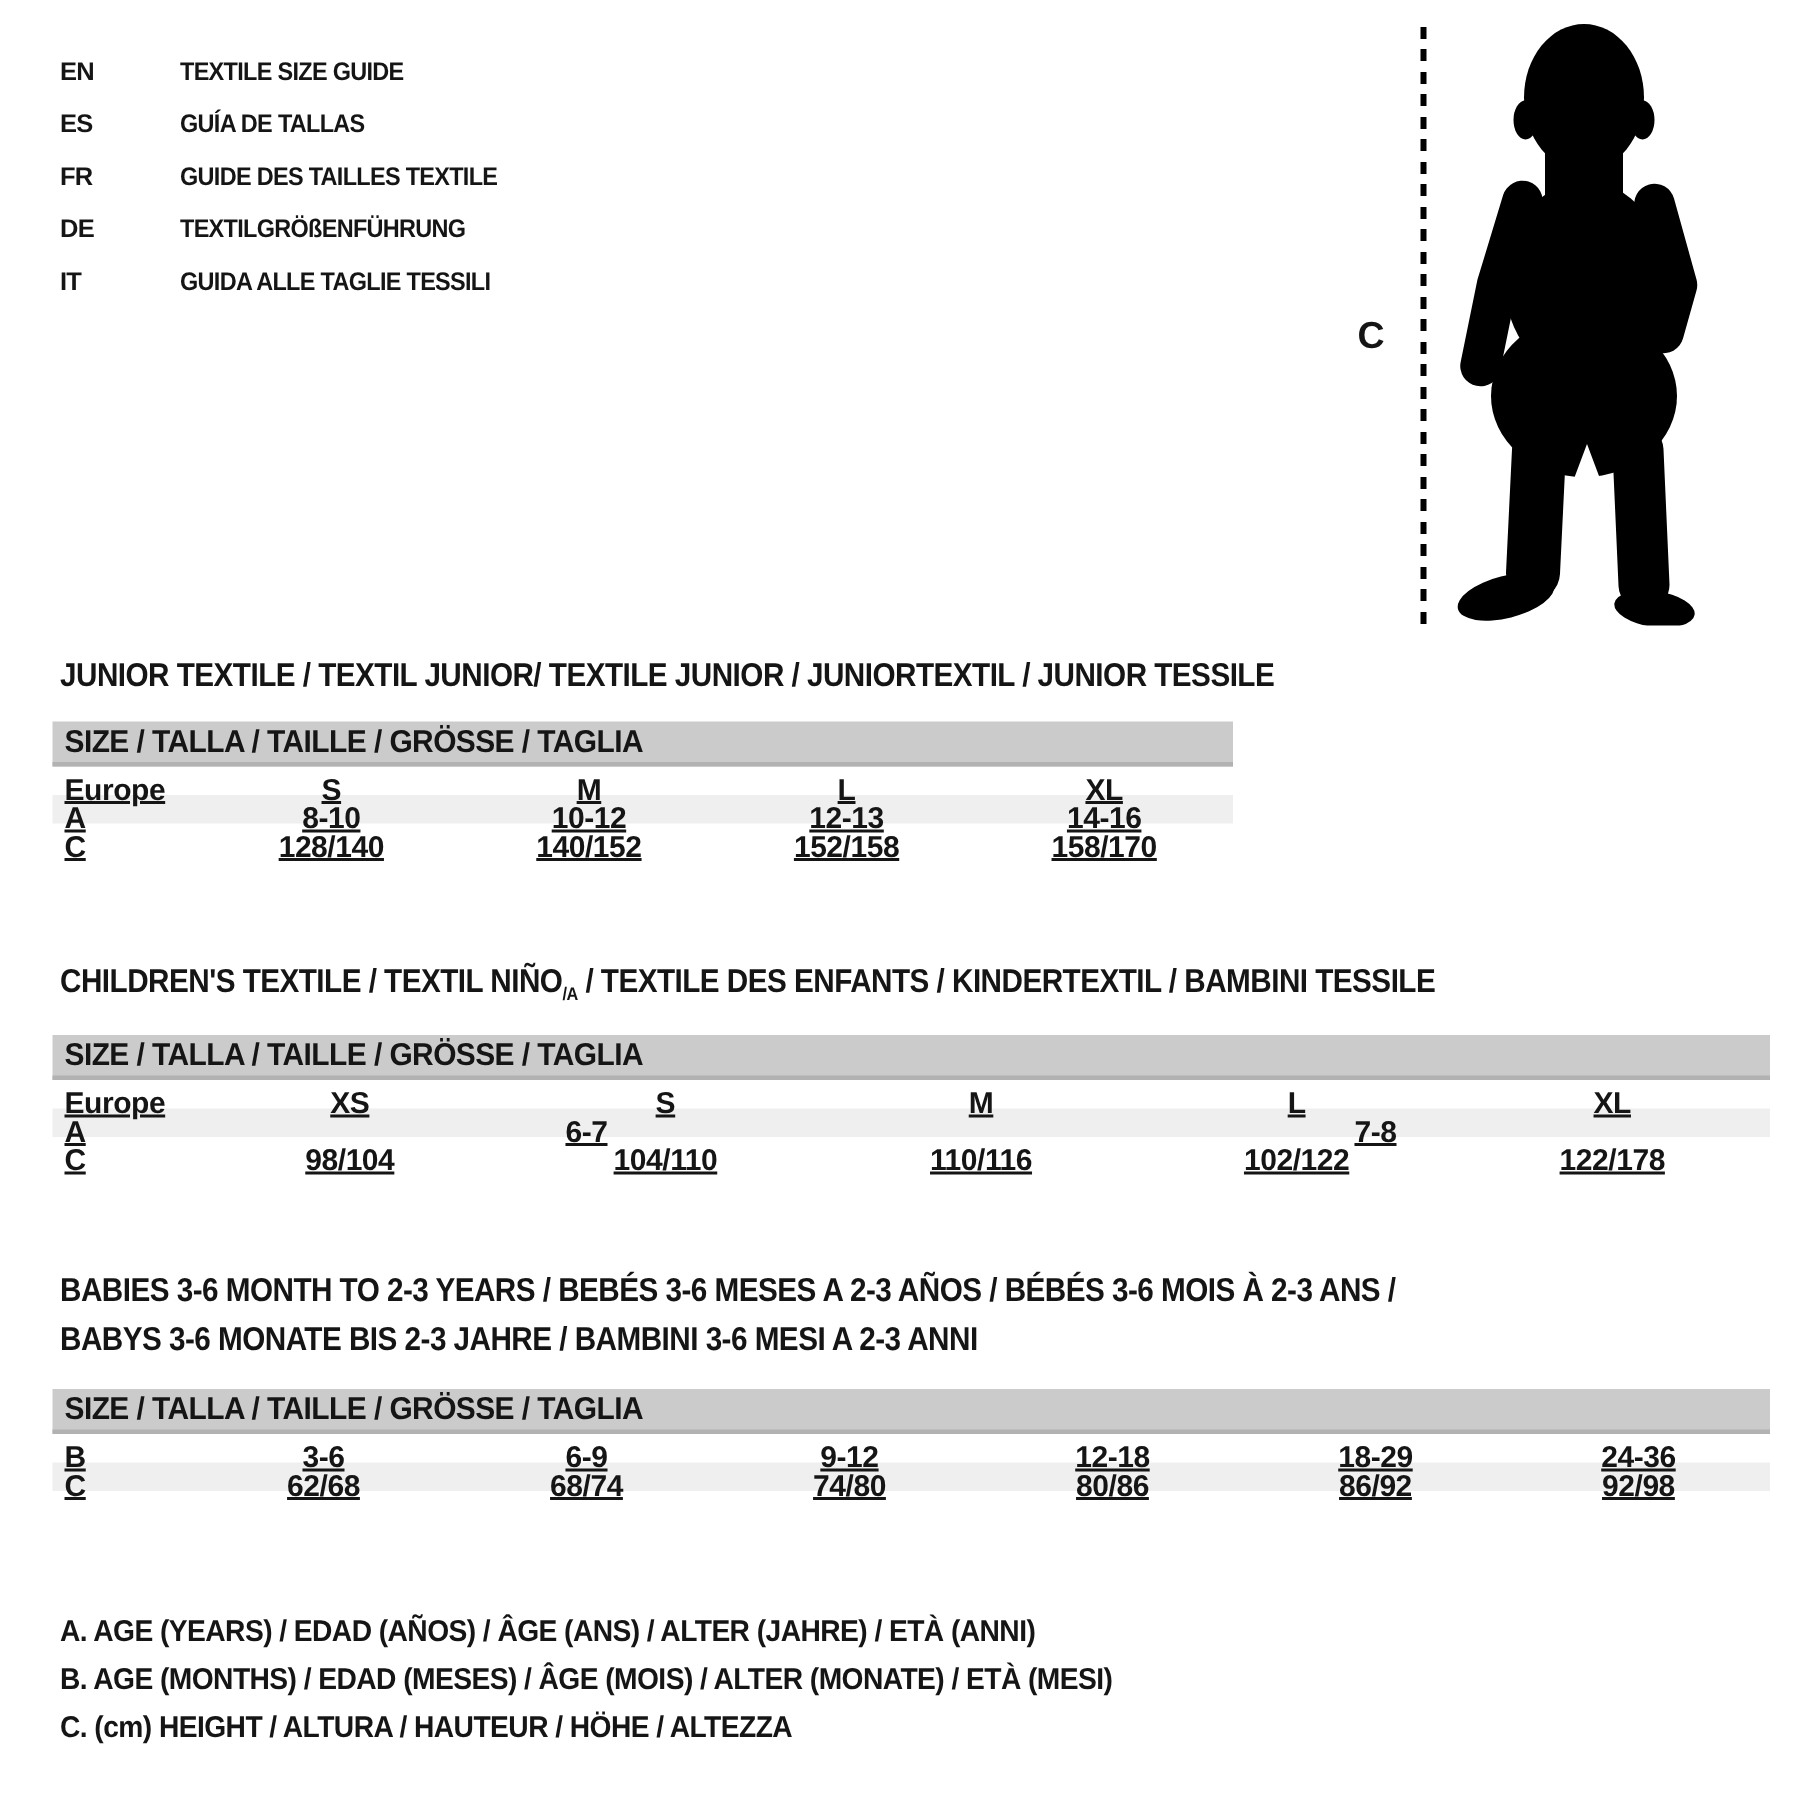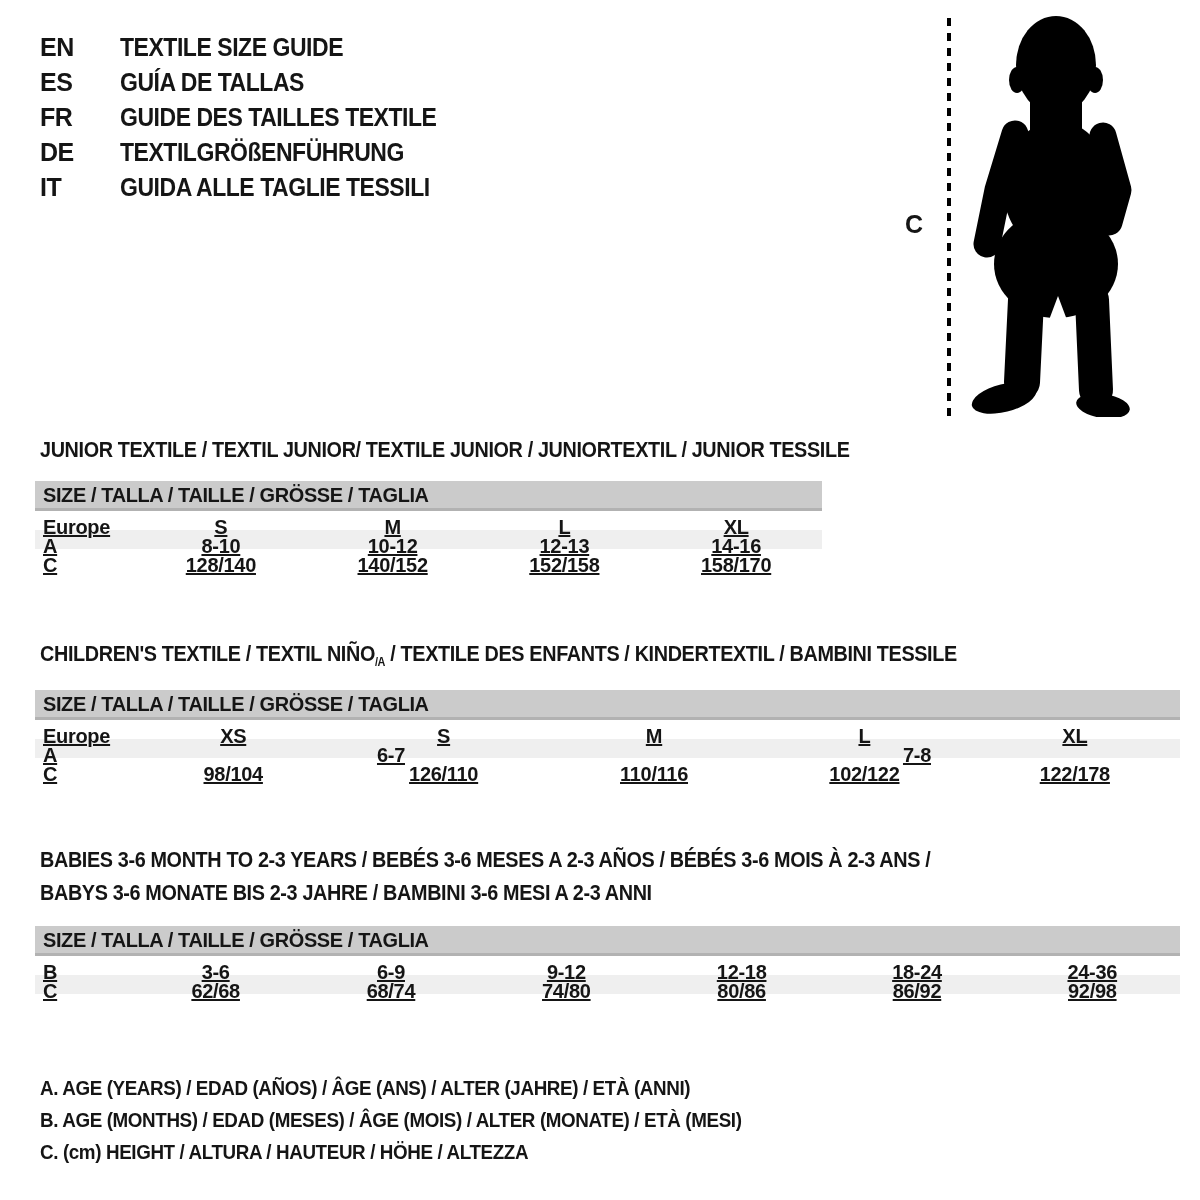--- a/index.html
+++ b/index.html
@@ -5,21 +5,21 @@
   html,body{margin:0;padding:0;}
   body{
     width:1200px;height:1200px;position:relative;background:#ffffff;
     font-family:"Liberation Sans", sans-serif;font-weight:700;color:#151515;
     overflow:hidden;
   }
   .cond2{transform:scaleX(0.90);transform-origin:0 50%;white-space:nowrap;}
 
   
   .lang-block{position:absolute;left:40px;top:30px;}
-  .lang-row{display:flex;height:35px;line-height:35px;font-size:25px;letter-spacing:-0.5px;}
+  .lang-row{display:flex;height:35px;line-height:35px;font-size:17px;letter-spacing:-0.5px;}
   .lang-code{width:80px;}
   .lang-title{transform:scaleX(0.92);transform-origin:0 50%;white-space:nowrap;}
 
   
   .dotted-line{
     position:absolute;left:947px;top:18px;width:4px;height:398px;
     background:repeating-linear-gradient(to bottom,#000 0 8px,transparent 8px 15px);
   }
   .c-label{position:absolute;left:905px;top:210px;font-size:25px;}
   .baby-svg{position:absolute;left:960px;top:12px;}
@@ -147,42 +147,42 @@
         <div class="tcell">XL</div>
       </div>
       <div class="trow">
         <div class="tlabel">A</div>
         <div class="tcell">6-7</div>
         <div class="tcell">7-8</div>
       </div>
       <div class="trow">
         <div class="tlabel">C</div>
         <div class="tcell">98/104</div>
-        <div class="tcell">126/110</div>
+        <div class="tcell">104/110</div>
         <div class="tcell">110/116</div>
         <div class="tcell">102/122</div>
         <div class="tcell">122/178</div>
       </div>
     </div>
   </div>
 
 <h2 class="sec-title cond2 two-line" style="top:843px">
   <div>BABIES 3-6 MONTH TO 2-3 YEARS / BEBÉS 3-6 MESES A 2-3 AÑOS / BÉBÉS 3-6 MOIS À 2-3 ANS /</div>
   <div>BABYS 3-6 MONATE BIS 2-3 JAHRE / BAMBINI 3-6 MESI A 2-3 ANNI</div>
 </h2>
 <div class="sg-table t-babies" id="t-babies">
     <div class="thead"><span class="thead-inner">SIZE / TALLA / TAILLE / GRÖSSE / TAGLIA</span></div>
     <div class="tbody">
       <div class="trow">
         <div class="tlabel">B</div>
         <div class="tcell">3-6</div>
         <div class="tcell">6-9</div>
         <div class="tcell">9-12</div>
         <div class="tcell">12-18</div>
-        <div class="tcell">18-24</div>
+        <div class="tcell">18-29</div>
         <div class="tcell">24-36</div>
       </div>
       <div class="trow">
         <div class="tlabel">C</div>
         <div class="tcell">62/68</div>
         <div class="tcell">68/74</div>
         <div class="tcell">74/80</div>
         <div class="tcell">80/86</div>
         <div class="tcell">86/92</div>
         <div class="tcell">92/98</div>

